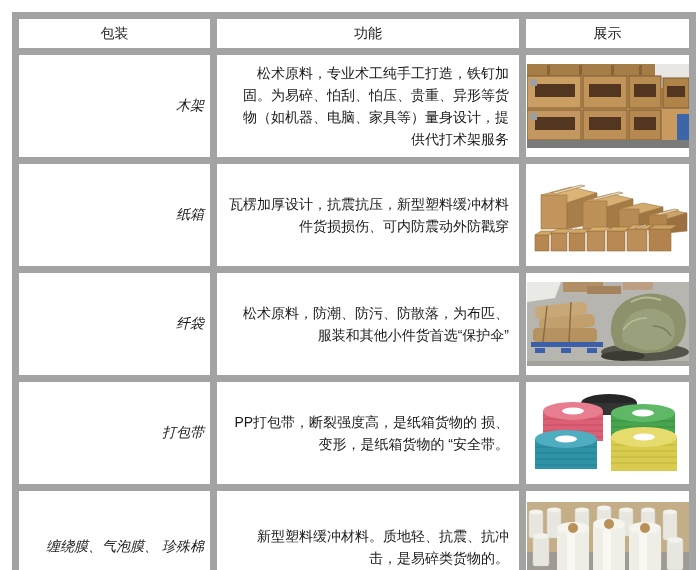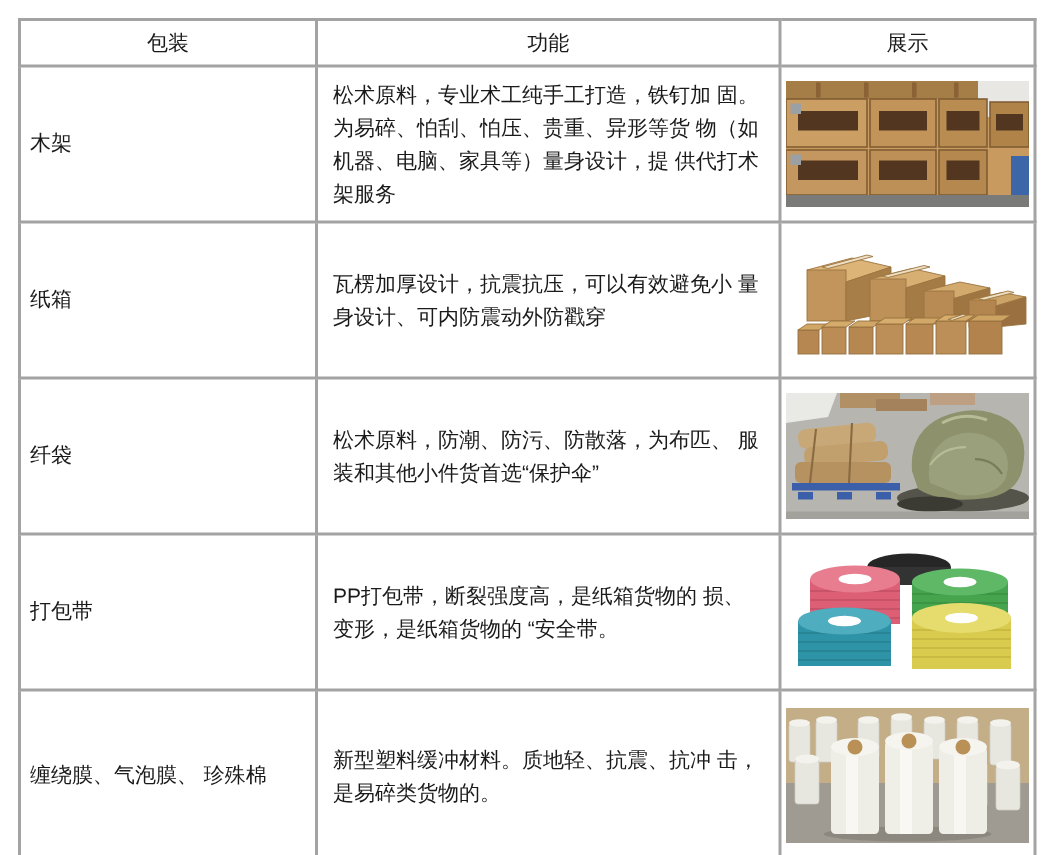--- a/index.html
+++ b/index.html
@@ -8,32 +8,32 @@
     font-family:"Liberation Sans","DejaVu Sans",sans-serif;
     color:#1a1a1a;
   }
   table.pkg-table{
     position:absolute;left:12px;top:12px;
     width:677px;
     border-collapse:collapse;table-layout:fixed;
     background:#fff;
   }
   .pkg-table td,.pkg-table th{
-    border:2px solid #a3a3a3;
+    border:7px solid #a3a3a3;
     font-weight:400;
     font-size:14px;
     vertical-align:middle;
     overflow:hidden;
   }
   .pkg-table th{height:29px;text-align:center;padding:0;}
   .col-package{width:198px;}
   .col-function{width:309px;}
   .col-display{width:170px;}
-  td.cell-package{text-align:left;padding:0 6px;height:102px;}
-  td.cell-function{text-align:left;padding:6px 10px;line-height:22px;margin-top:24px;}
+  td.cell-package{text-align:right;padding:0 6px;height:102px;font-style:italic;}
+  td.cell-function{text-align:right;padding:6px 10px;line-height:22px;margin-top:24px;}
   td.cell-photo{text-align:center;padding:0;}
   tr.row-last td{height:100px;}
   .photo{display:inline-block;vertical-align:middle;line-height:0;}
 </style>
 </head>
 <body>
 
 <table class="pkg-table">
   <colgroup>
     <col class="col-package">
@@ -84,21 +84,21 @@
             <rect x="3" y="49" width="7" height="7" fill="#9aa0a4"></rect>
             <rect x="150" y="50" width="12" height="26" fill="#3c66a8"></rect>
             <rect x="0" y="76" width="162" height="8" fill="#7a7a78"></rect>
           </svg>
         </span>
       </td>
     </tr>
 
     <tr>
       <td class="cell-package">纸箱</td>
-      <td class="cell-function">瓦楞加厚设计，抗震抗压，可以有效避免小 量身设计、可内防震动外防戳穿</td>
+      <td class="cell-function">瓦楞加厚设计，抗震抗压，新型塑料缓冲材料 件货损损伤、可内防震动外防戳穿</td>
       <td class="cell-photo">
         <span class="photo">
           <svg width="162" height="84" viewBox="0 0 162 84" xmlns="http://www.w3.org/2000/svg">
             <rect width="162" height="84" fill="#ffffff"></rect>
 
             <g stroke="#9c7440" stroke-width="0.6">
               <polygon points="14,22 44,14 70,20 40,30" fill="#dcb477"></polygon>
               <rect x="14" y="22" width="26" height="34" fill="#c1955c"></rect>
               <polygon points="40,30 70,20 70,50 40,56" fill="#a87e48"></polygon>
               <polygon points="24,20 54,12 58,13 28,21" fill="#ecdfc2"></polygon>

